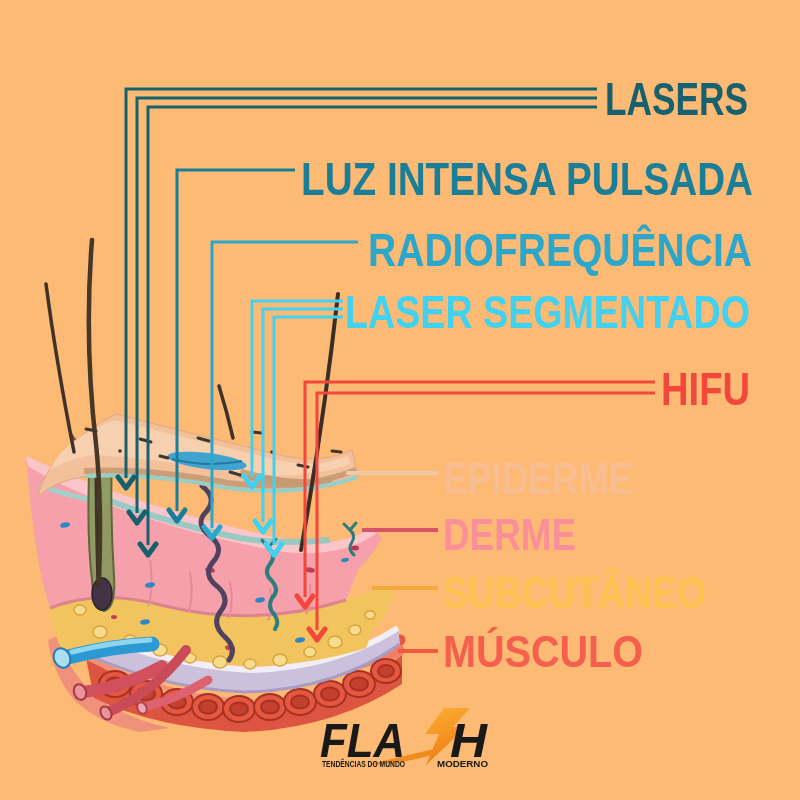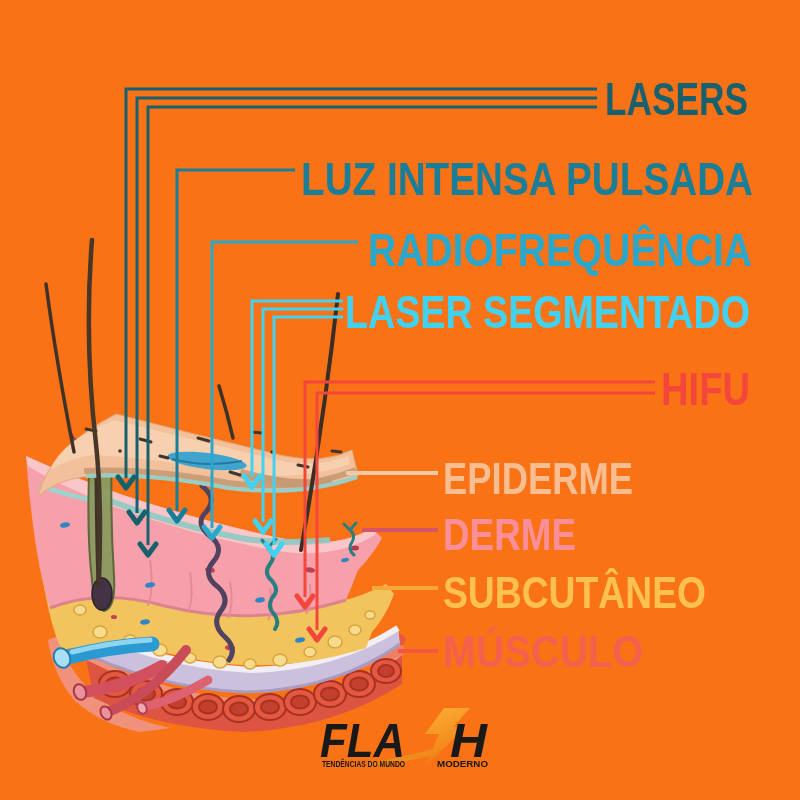--- a/index.html
+++ b/index.html
@@ -1,16 +1,16 @@
 <!DOCTYPE html>
 <html><head>
 <meta charset="utf-8">
 <style>
   html,body{margin:0;padding:0;background:#fff;}
-  .canvas{width:800px;height:800px;position:relative;background:#f97316;overflow:hidden;}
+  .canvas{width:800px;height:800px;position:relative;background:#fdba74;overflow:hidden;}
   svg{display:block;}
   .lbl{font-family:"Liberation Sans",sans-serif;font-weight:700;}
   .logo-word{font-family:"Liberation Sans",sans-serif;font-weight:700;font-style:italic;}
   .tagline{font-family:"Liberation Sans",sans-serif;font-weight:700;}
 </style>
 </head>
 <body>
 
 <div class="canvas">
 <svg width="800" height="800" viewBox="0 0 800 800" xmlns="http://www.w3.org/2000/svg">

